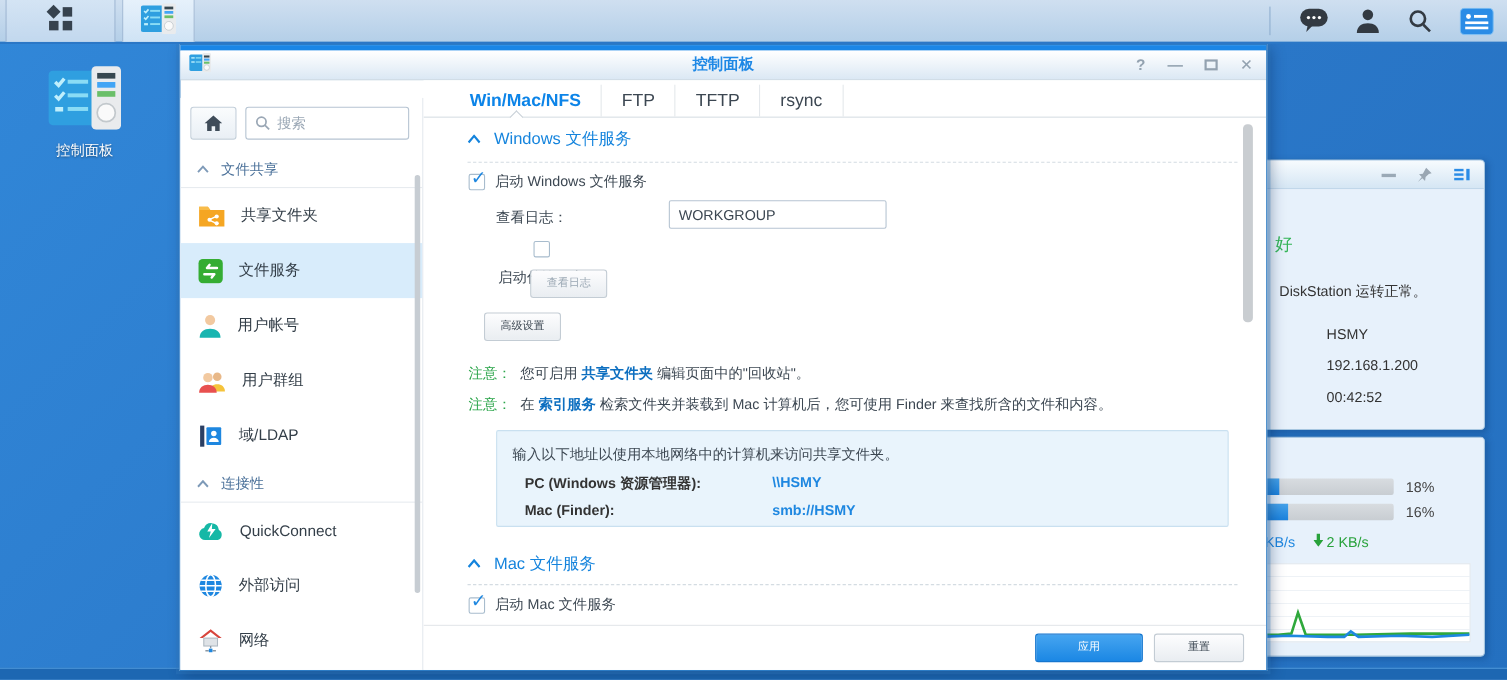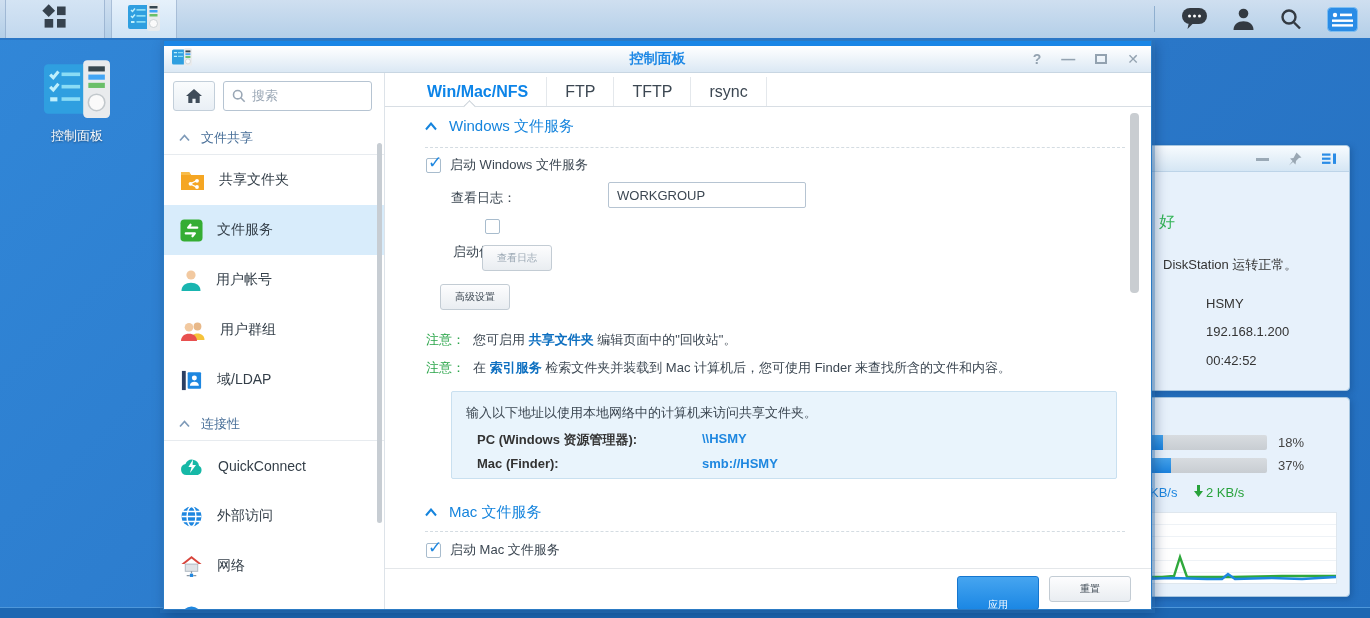--- a/index.html
+++ b/index.html
@@ -59,21 +59,21 @@
   .titlebar .t-ic { margin-left:8px; }
   .t-title { position:absolute; left:0; right:0; text-align:center; color:#1e88e5; font-weight:bold; font-size:14px; }
   .t-ctrls { position:absolute; right:12px; top:0; height:100%; display:flex; align-items:center; gap:20px;
     color:#93a2b0; font-size:14px; font-weight:bold; }
   .t-ctrls span { cursor:pointer; line-height:1; }
   .t-max { width:12px; height:10px; border:2px solid #93a2b0; display:inline-block; }
 
   .win-body { display:flex; height:536px; }
 
   
-  .sidebar { width:221px; border-right:1px solid #dde3e9; position:relative; overflow:hidden; background:#fff; flex:none; }
+  .sidebar { width:221px; border-right:1px solid #dde3e9; position:relative; overflow:hidden; background:#fff; flex:none;margin-top:16px; }
   .sb-head { display:flex; gap:8px; padding:8px 12px 8px 9px; }
   .home-btn { width:42px; height:30px; border:1px solid #c3cfda; border-radius:3px;
     background:linear-gradient(#fafcfd,#e9eff5); display:flex; align-items:center; justify-content:center; cursor:pointer; }
   .search { flex:1; height:30px; border:1px solid #b6c4d2; border-radius:3px; background:#fff;
     display:flex; align-items:center; gap:6px; padding:0 8px; cursor:text; }
   .search .ph { color:#9aa7b5; font-size:13px; }
   .sb-section { margin-top:3px; padding:7px 12px 7px 15px; color:#4a7099; font-size:13px;
     border-bottom:1px solid #e7ebef; display:flex; align-items:center; gap:11px; cursor:pointer; }
   .sb-item { height:50px; display:flex; align-items:center; gap:14px; padding-left:16px;
     font-size:14px; color:#333e48; cursor:pointer; }
@@ -103,21 +103,21 @@
 
   .lbl-workgroup { position:absolute; left:66px; top:116px; }
   .inp-workgroup { position:absolute; left:223px; top:109px; width:198px; height:26px; border:1px solid #b6c4d2;
     border-radius:2px; padding:0 8px; font-size:13px; color:#3c4752; font-family:inherit; }
 
   .btn { position:absolute; height:26px; line-height:24px; text-align:center; font-size:10px; border-radius:3px;
     border:1px solid #c3ccd4; background:linear-gradient(#fdfdfe,#e9edf1); color:#3c4752; cursor:pointer; padding:0 14px; }
   .btn.dis { color:#9aa7b3; }
   .btn-viewlog { left:97px; top:172px; }
   .btn-adv { left:55px; top:211px;font-family:Liberation Serif, serif; }
-  .btn-apply { right:112px; top:503px; width:82px; padding:16px; border:1px solid #1576cf;
+  .btn-apply { right:112px; top:503px; width:98px; padding:0; border:1px solid #1576cf;
     background:linear-gradient(#46a5f0,#1b87e4); color:#fff; }
   .btn-reset { right:20px; top:503px; width:82px; padding:0; }
 
   .note { position:absolute; left:41px; }
   .note1 { top:258px; } .note2 { top:286px; }
   .note .tag { color:#2ba54a; margin-right:8px; }
   .note a { color:#0d6fc0; font-weight:bold; text-decoration:none; cursor:pointer; }
 
   .infobox { position:absolute; left:66px; top:318px; width:666px; height:88px; background:#e9f4fc;
     border:1px solid #c9e0f0; border-radius:2px; }
@@ -244,21 +244,21 @@
   </div>
 
   <div class="wpanel wp-b">
     <div class="bar bar1">
         <i style="width:104px"></i>
       </div>
     <div class="pct pct1">18%</div>
     <div class="bar bar2">
         <i style="width:112px"></i>
       </div>
-    <div class="pct pct2">37%</div>
+    <div class="pct pct2">16%</div>
     <div class="spd-up">KB/s</div>
     <div class="spd-dn">
       <span>
         <svg width="9" height="12" viewBox="0 0 9 12">
             <path d="M3 0h3v6h3L4.5 12 0 6h3z" fill="#28a23b"></path>
           </svg>
       </span>
       <span>2 KB/s</span>
     </div>
     <div class="w-chart">

